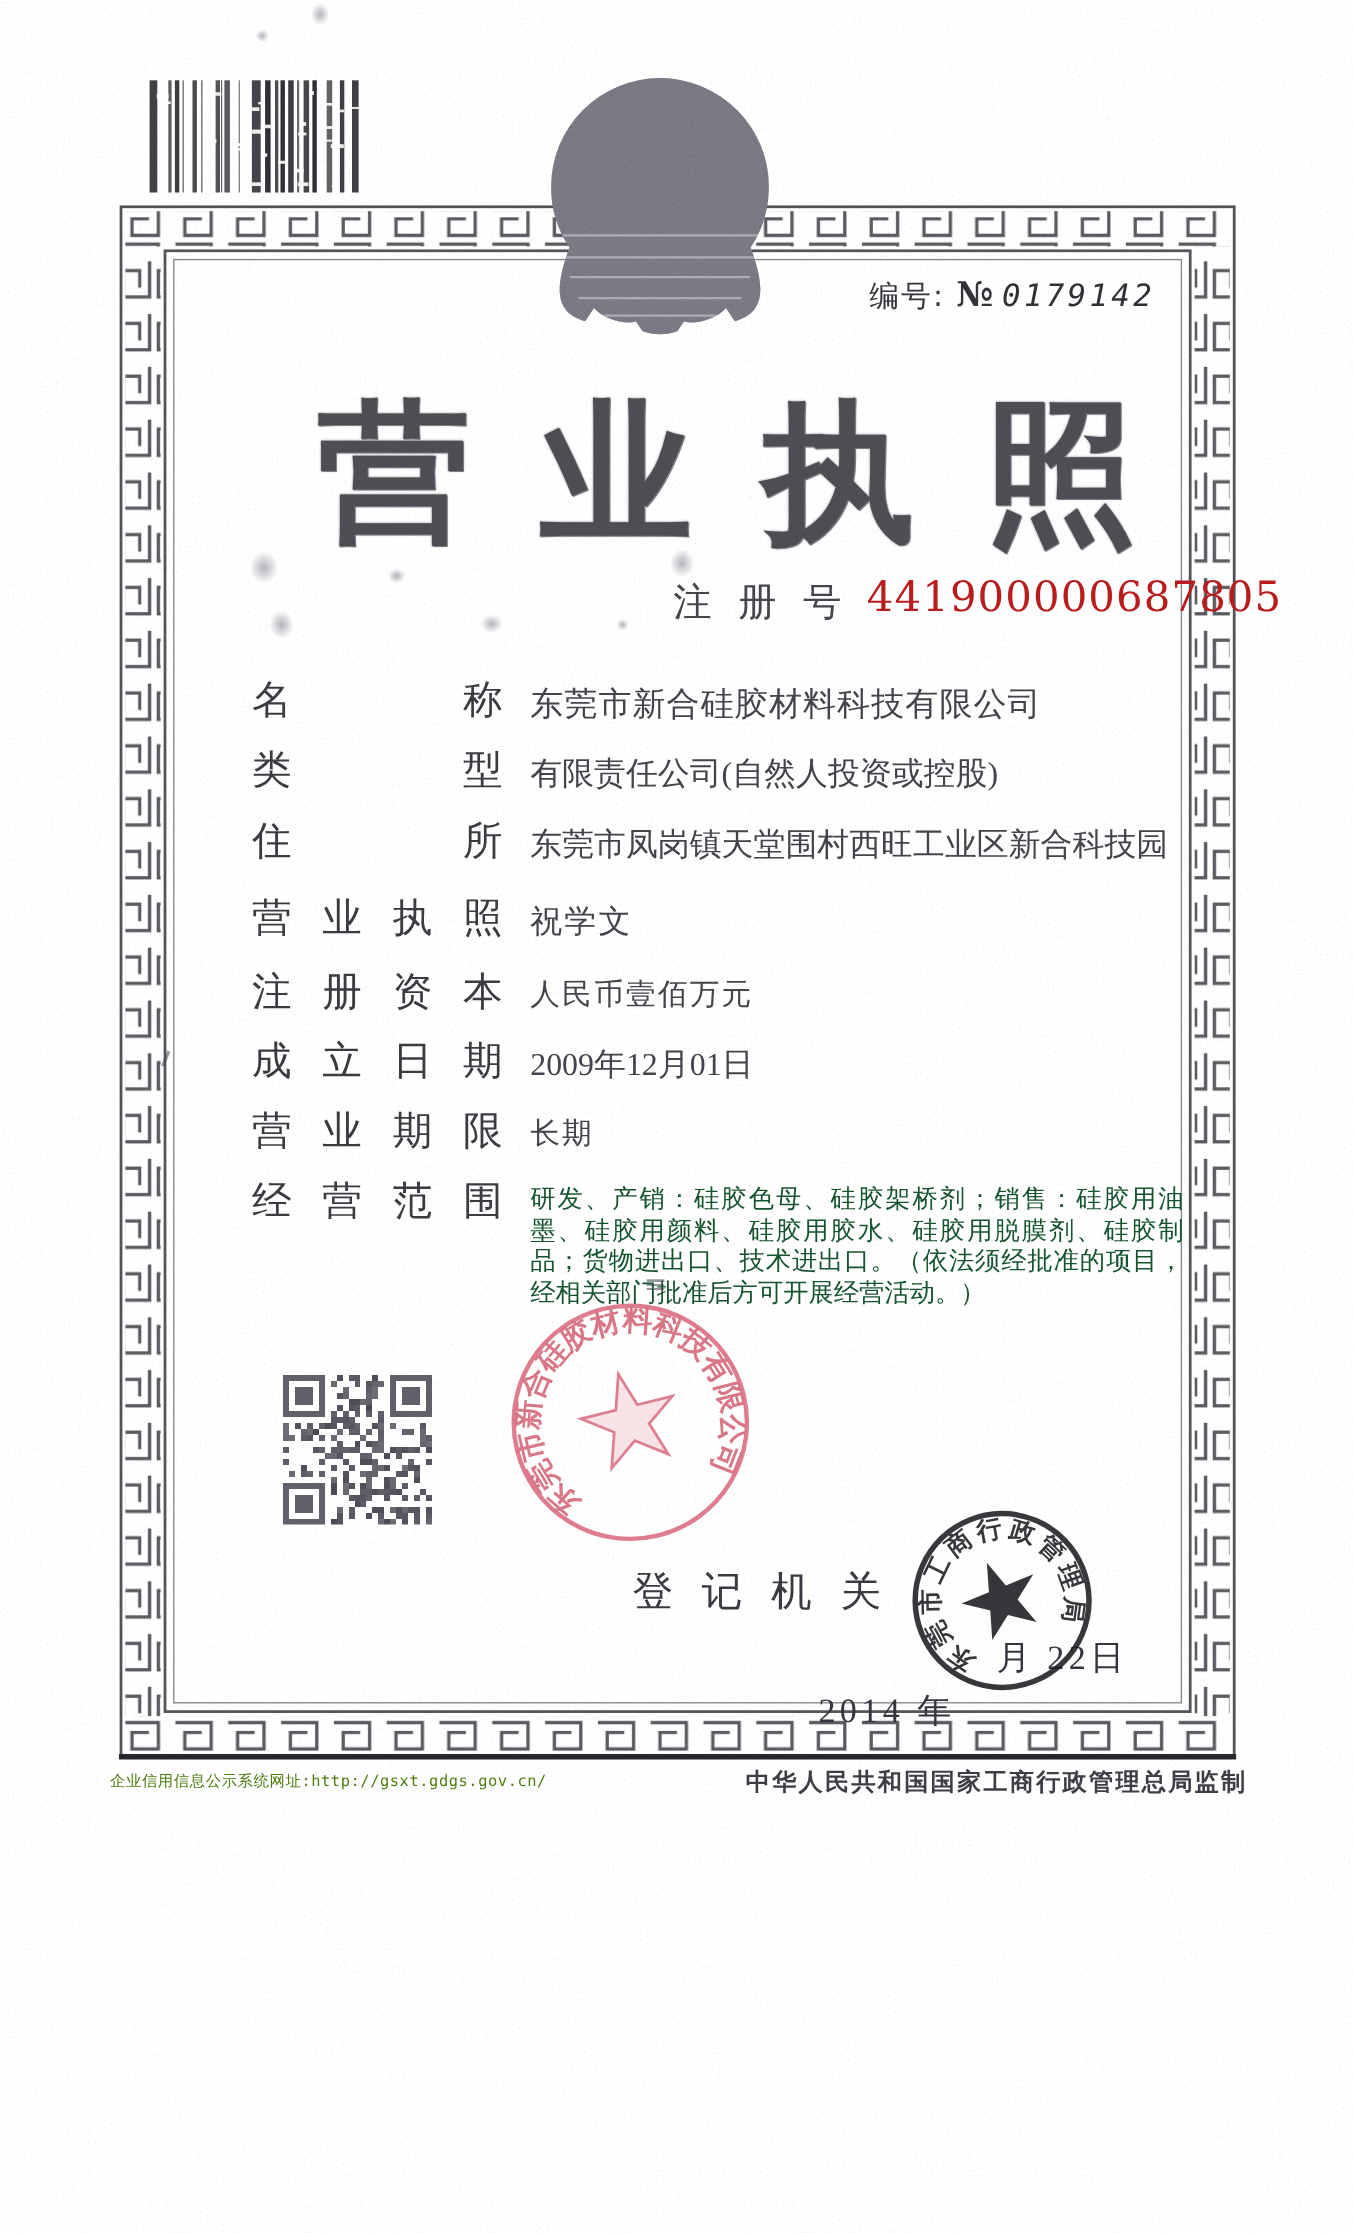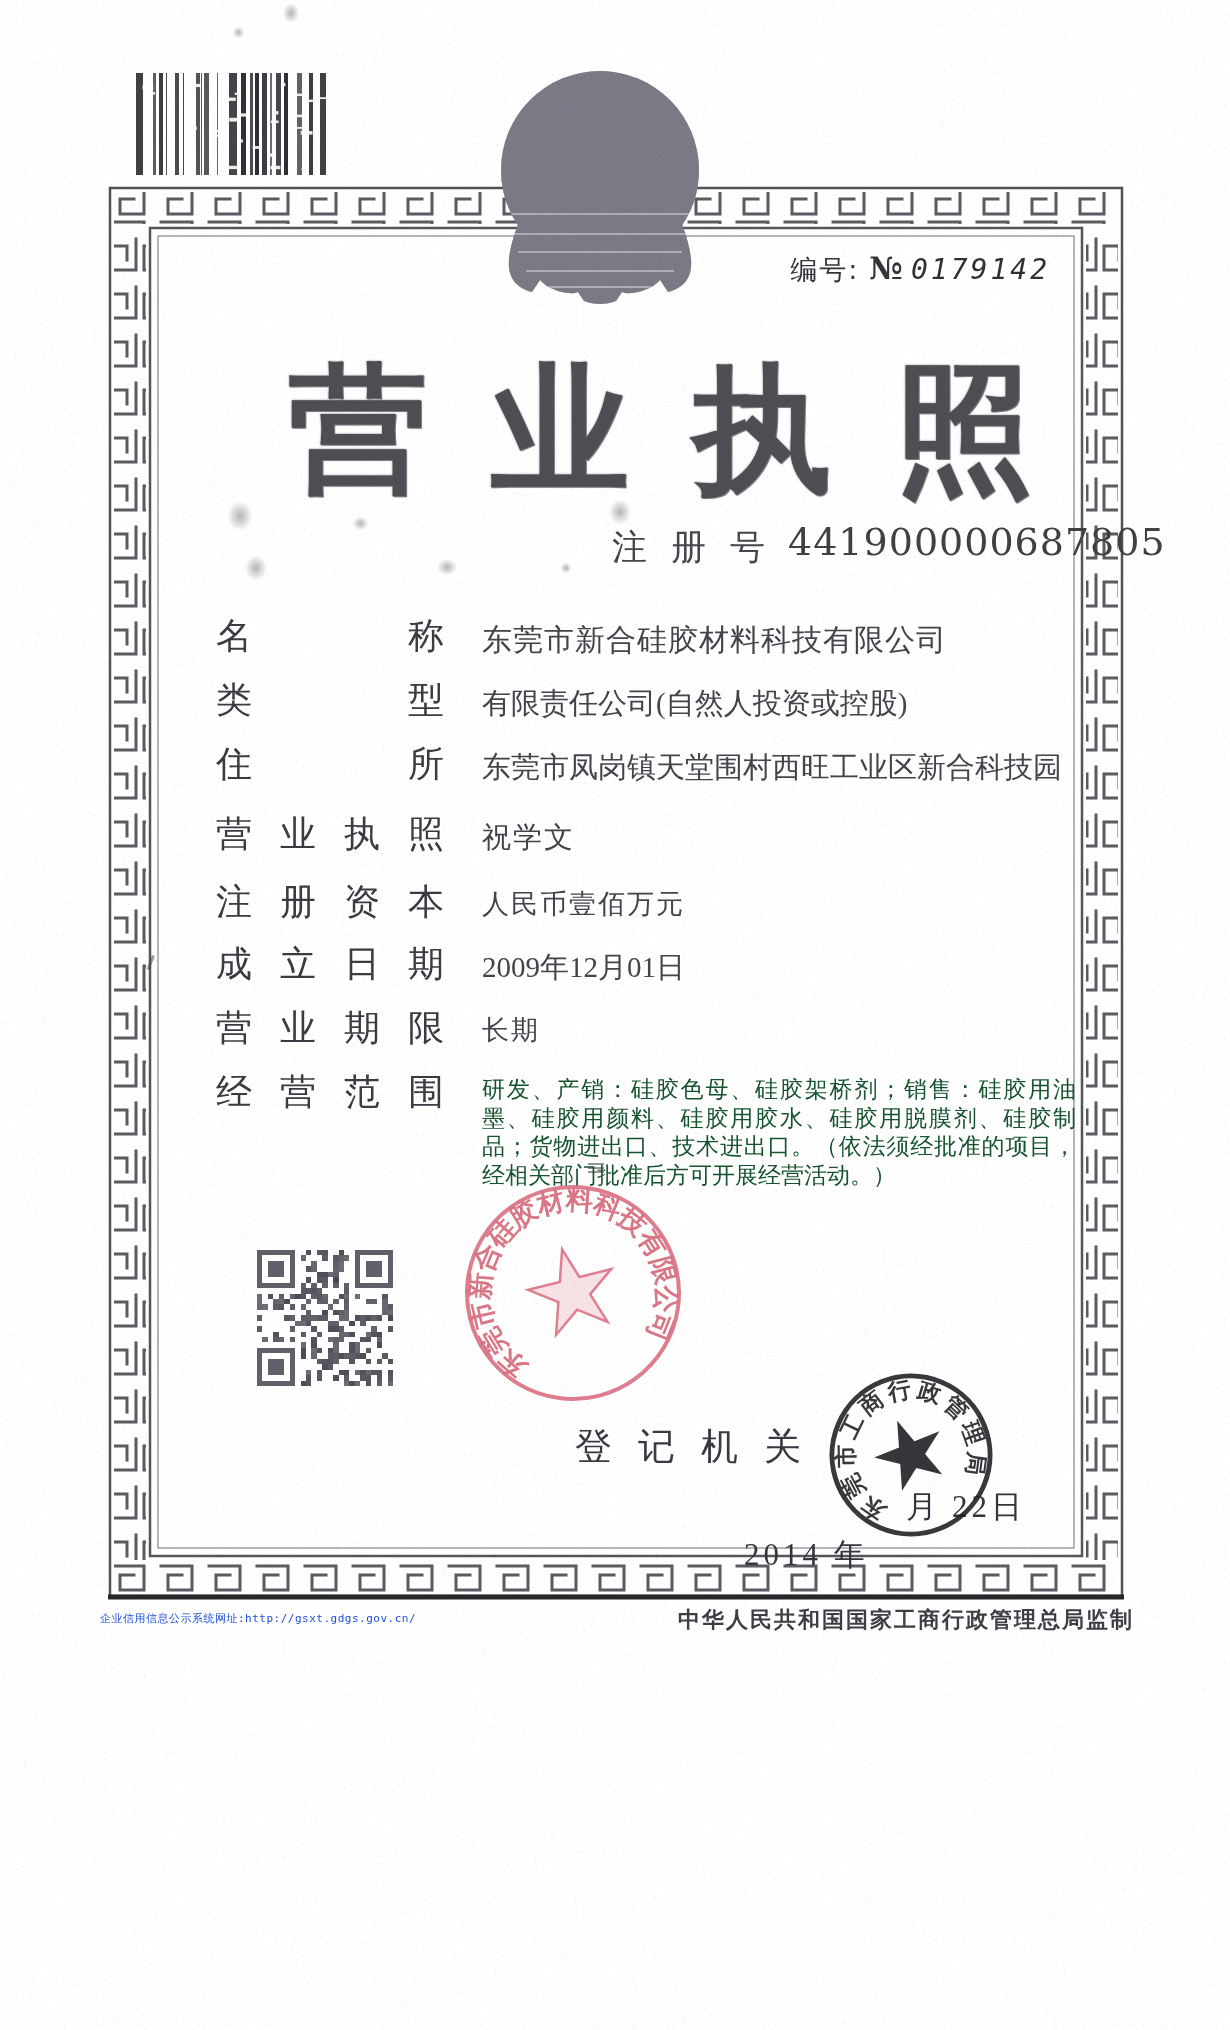--- a/index.html
+++ b/index.html
@@ -16,45 +16,45 @@
   .license-title{
     left:0;top:338px;width:1230px;text-align:center;margin:0;
     font-size:138px;font-weight:800;letter-spacing:64px;text-indent:64px;
     color:#404047;opacity:.93;z-index:3;font-family:"DejaVu Sans","Liberation Sans",sans-serif;
     text-shadow:1px 1px 0 #74747c,0 0 2px #5a5a62;
     padding-left:46px;
   }
   
   .reg-label{left:612px;top:524px;font-size:35px;letter-spacing:24px;color:#45454d;z-index:3;
     font-family:"Liberation Serif","DejaVu Serif",serif;}
-  .reg-value{left:788px;top:520px;font-size:38px;letter-spacing:1px;color:#404040;z-index:3;
+  .reg-value{left:788px;top:520px;font-size:38px;letter-spacing:1px;color:#b91c1c;z-index:3;
     font-family:"DejaVu Serif","Liberation Serif",serif;}
   
   .row-label{
-    left:216px;width:228px;font-size:36px;color:#3a3a41;z-index:3;
+    left:229px;width:228px;font-size:36px;color:#3a3a41;z-index:3;
     font-family:"Liberation Serif","DejaVu Serif",serif;
     text-align:justify;text-align-last:justify;text-justify:inter-character;height:42px;
   }
   .row-value{
     left:482px;color:#43434b;z-index:3;white-space:nowrap;
     font-family:"Liberation Serif","DejaVu Serif",serif;
   }
   .scope-value{
     left:482px;top:1076px;width:594px;font-size:23px;line-height:28.6px;
     text-align:justify;color:#14532d;z-index:3;white-space:normal;
     font-family:"Liberation Serif","DejaVu Serif",serif;
   }
   
   .registrar{left:575px;top:1422px;font-size:37px;letter-spacing:26px;color:#393941;z-index:3;
     font-family:"Liberation Serif","DejaVu Serif",serif;}
   .issue-date{top:1486px;font-size:31px;color:#34343c;z-index:3;
     font-family:"Liberation Serif","DejaVu Serif",serif;letter-spacing:4px;}
   .d-year{left:744px;margin-top:48px;} .d-month{left:906px;} .d-day{left:952px;}
   
-  .footer-left{left:100px;top:1611px;font-size:11px;letter-spacing:.5px;color:#1d4ed8;z-index:3;
+  .footer-left{left:100px;top:1611px;font-size:14px;letter-spacing:.5px;color:#4d7c0f;z-index:3;
     font-family:"DejaVu Sans Mono","Liberation Mono",monospace;}
   .footer-right{right:96px;top:1605px;font-size:22px;letter-spacing:2px;color:#3d3d45;font-weight:600;z-index:3;
     font-family:"Liberation Serif","DejaVu Serif",serif;}
   
   .smudge{background:radial-gradient(ellipse at 50% 50%,rgba(88,88,104,.45),rgba(88,88,104,0) 65%);
     filter:blur(.5px);z-index:3;}
   .comma-mark{width:5px;height:15px;border-left:3px solid rgba(70,70,80,.55);transform:rotate(22deg);
     left:149px;top:956px;z-index:3;}
   .tri-lines{left:588px;top:1163px;width:16px;height:11px;opacity:.55;z-index:3;
     background:repeating-linear-gradient(#3f3f47 0 2px,transparent 2px 4px);}

